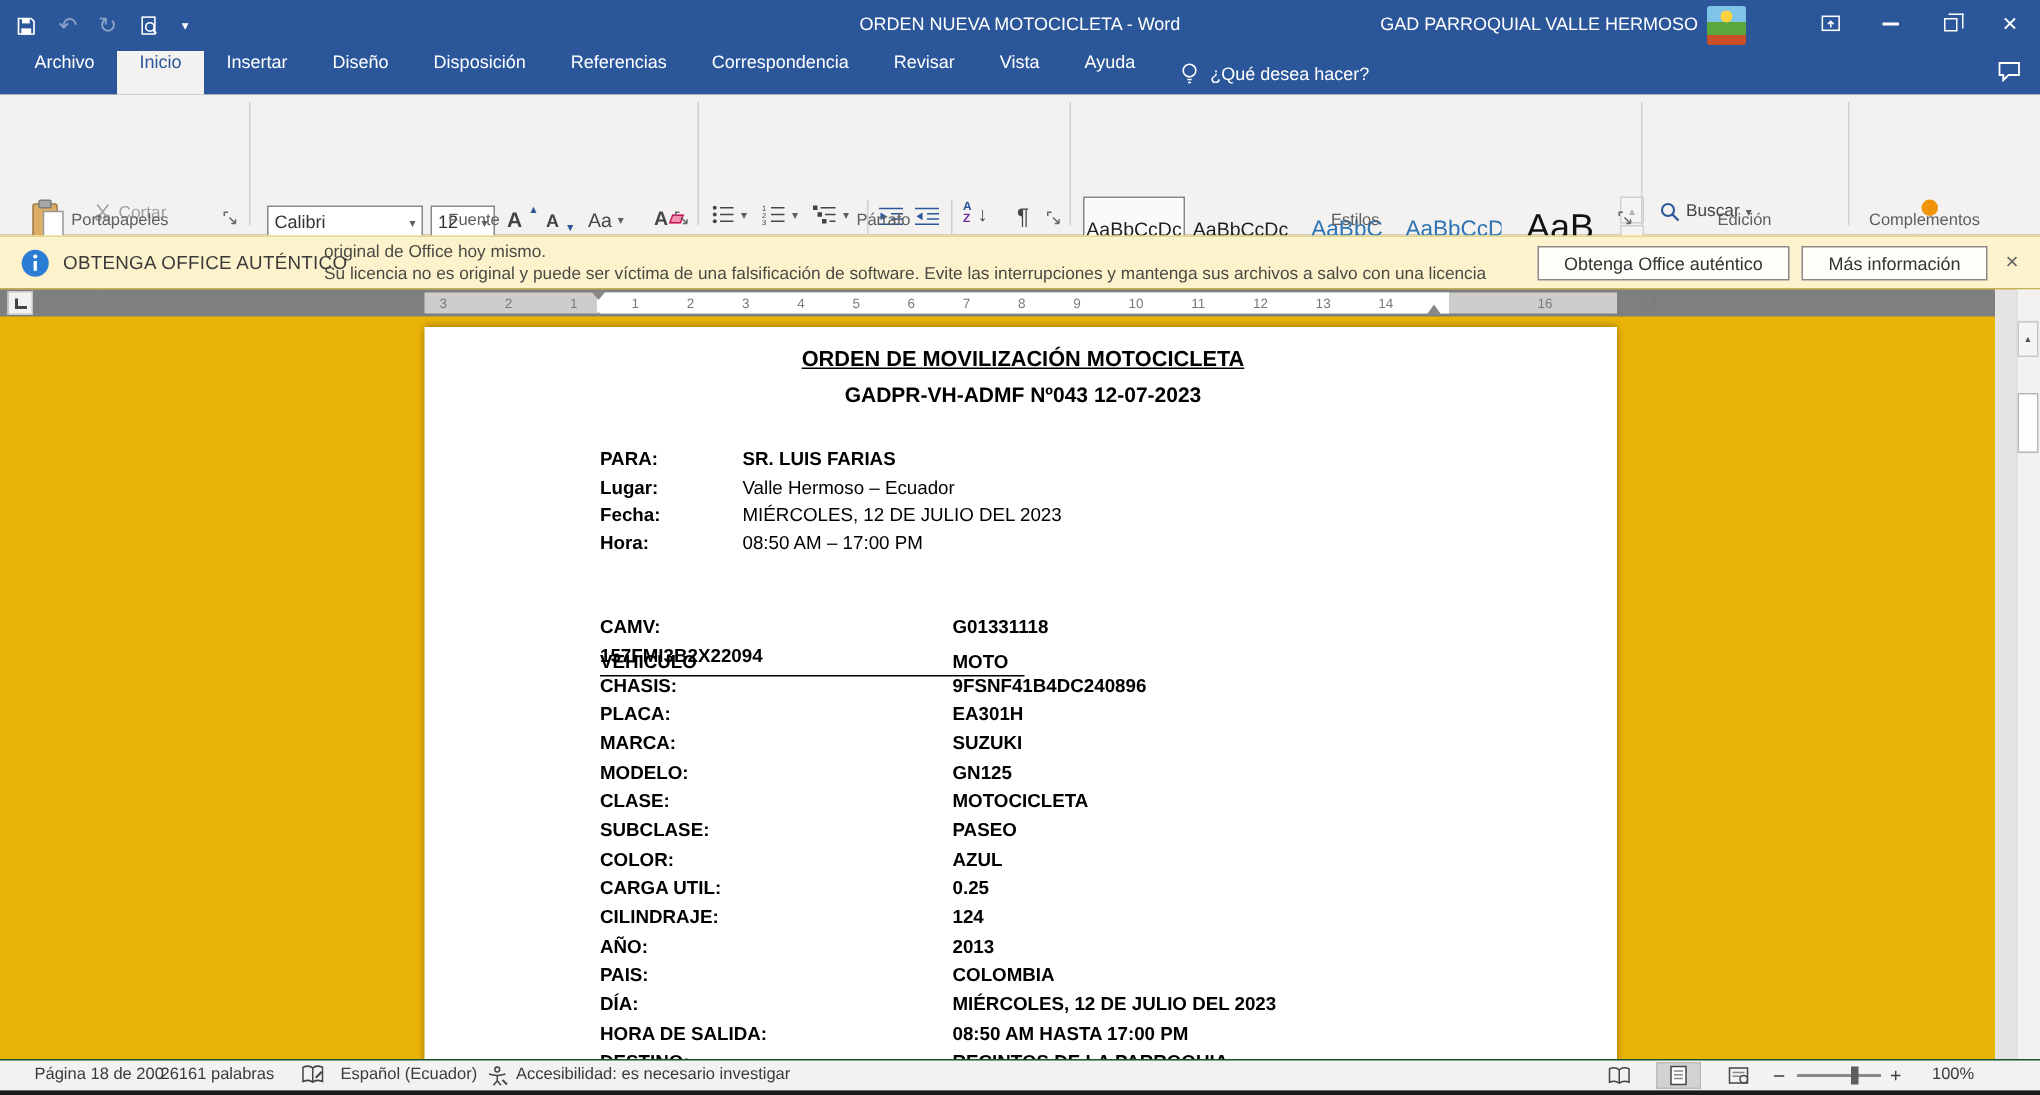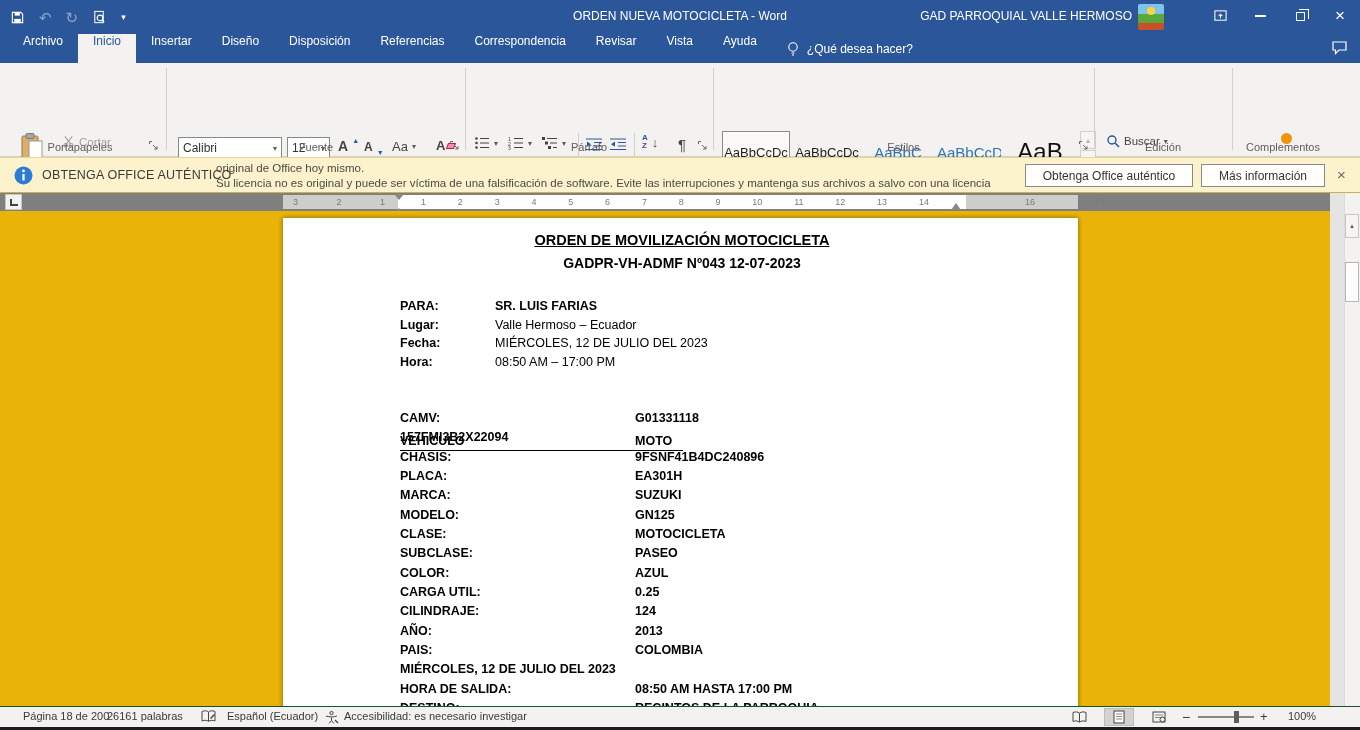--- a/index.html
+++ b/index.html
@@ -595,20 +595,21 @@
       </div>
         <div class="spec-row">
         <span class="sl">AÑO:</span>
         <span class="sv">2013</span>
       </div>
         <div class="spec-row">
         <span class="sl">PAIS:</span>
         <span class="sv">COLOMBIA</span>
       </div>
         <div class="spec-row">
+        <span class="sl">DÍA:</span>
         <span class="sv">MIÉRCOLES, 12 DE JULIO DEL 2023</span>
       </div>
         <div class="spec-row">
         <span class="sl">HORA DE SALIDA:</span>
         <span class="sv">08:50 AM HASTA 17:00 PM</span>
       </div>
         <div class="spec-row">
         <span class="sl">DESTINO:</span>
         <span class="sv">RECINTOS DE LA PARROQUIA</span>
       </div>

